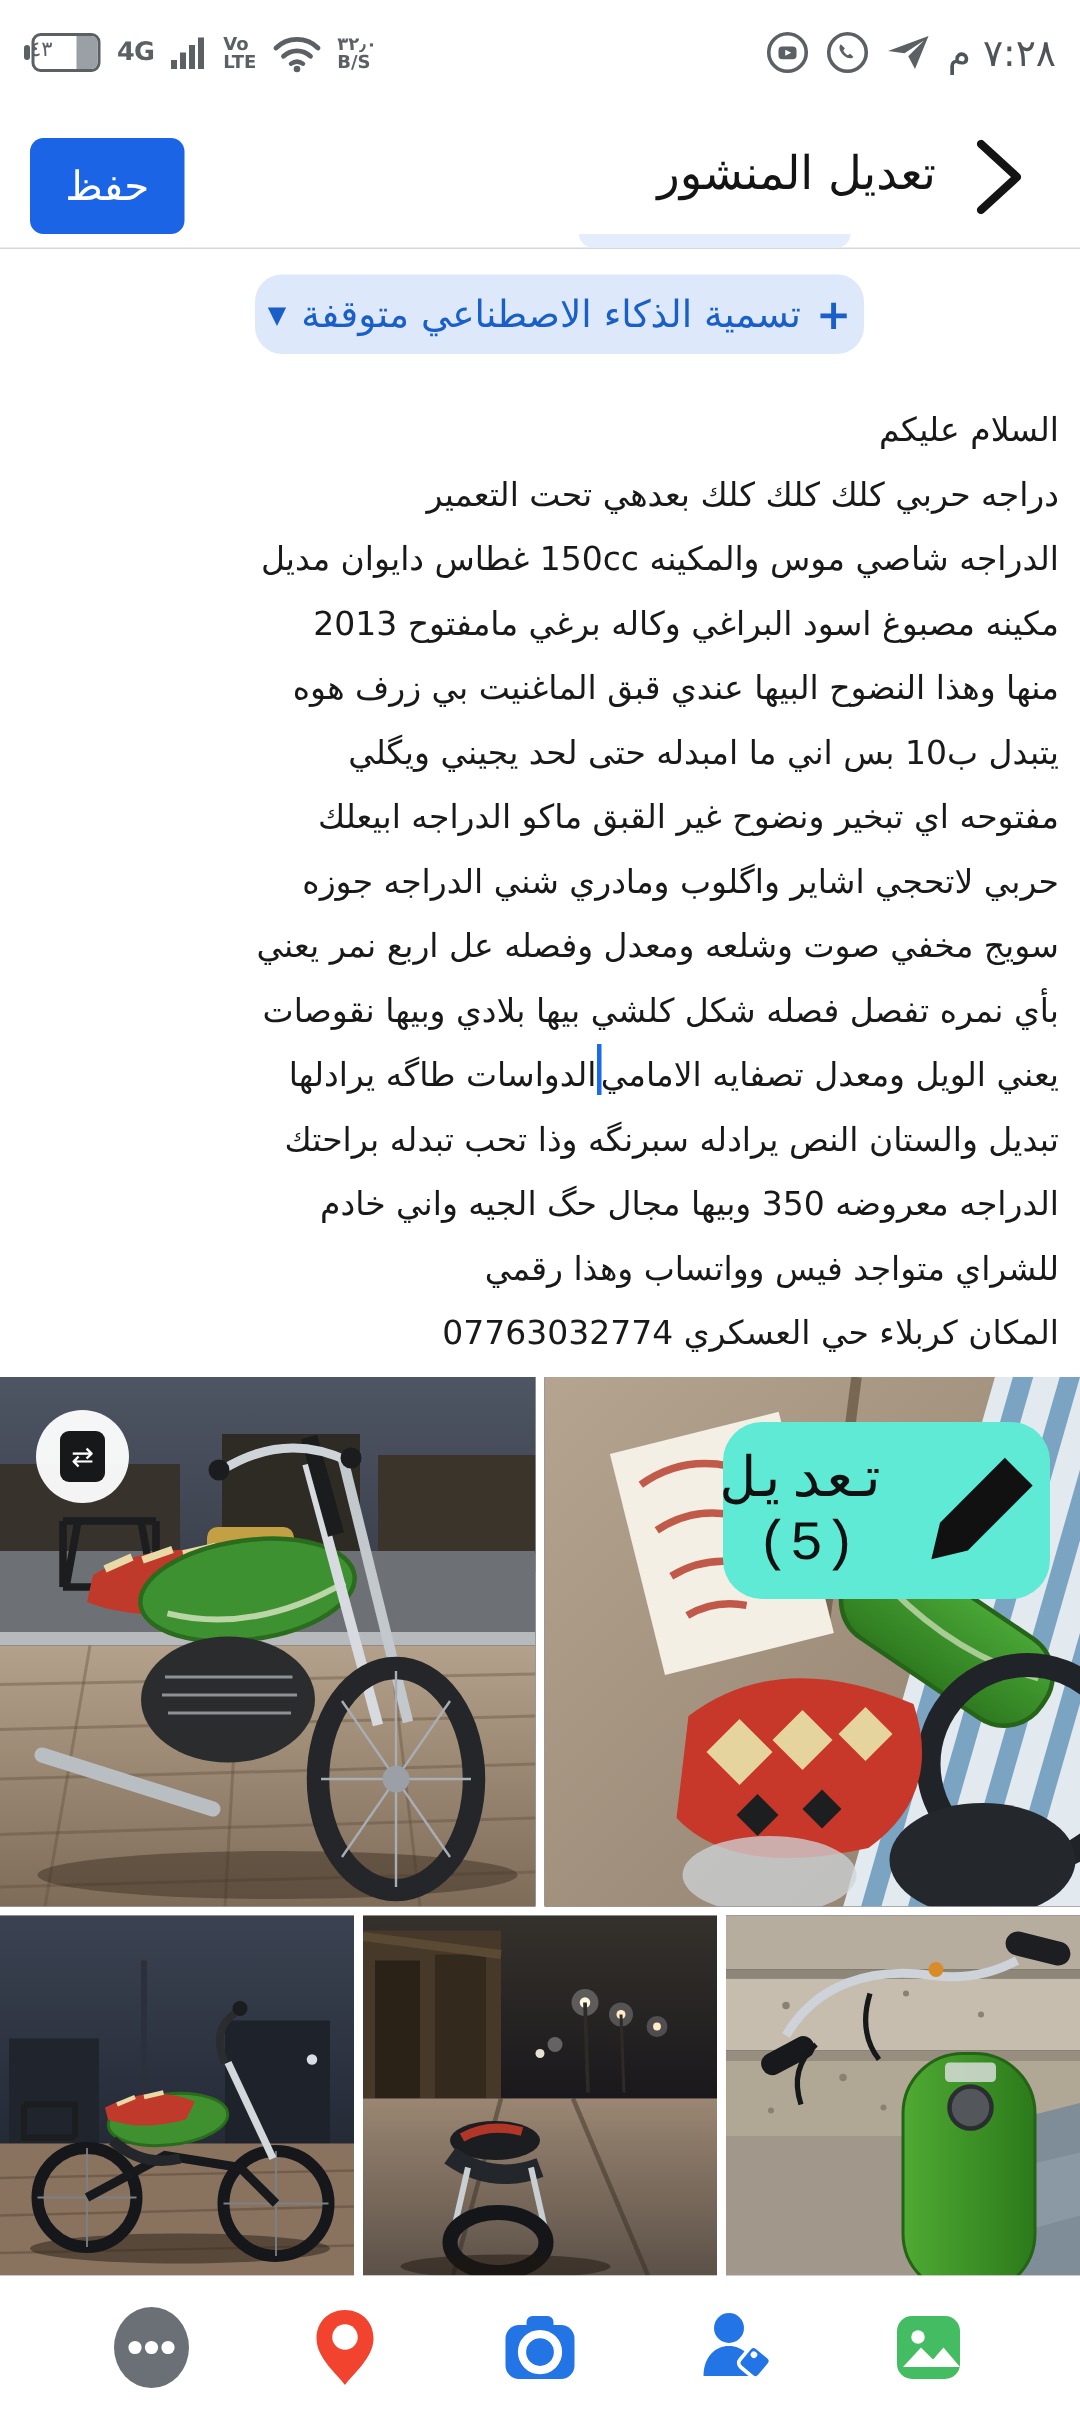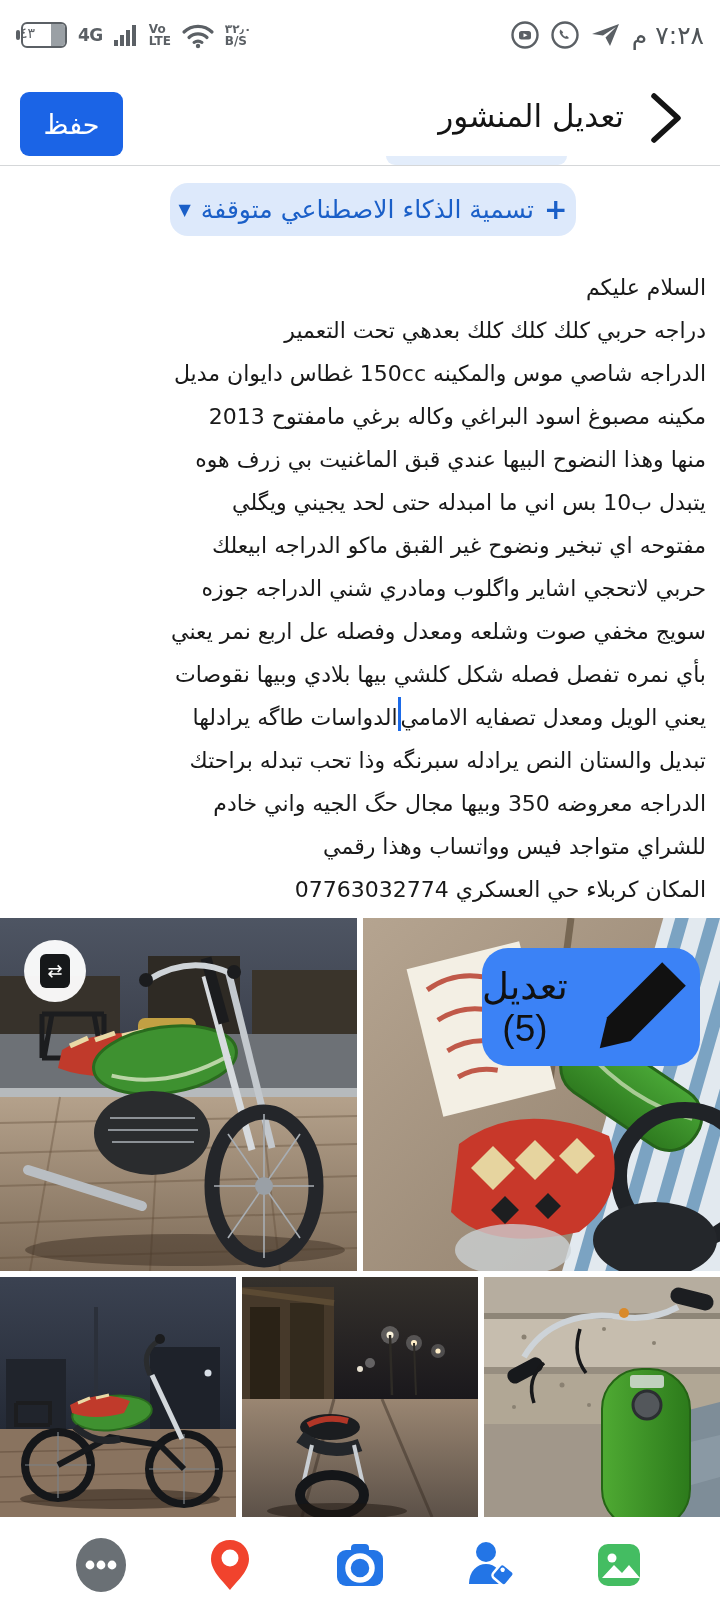--- a/index.html
+++ b/index.html
@@ -52,24 +52,24 @@
   #ph4 { left:242px; top:1277px; width:236px; height:240px; }
   #ph5 { left:484px; top:1277px; width:236px; height:240px; }
 
   .swap-btn { position:absolute; left:24px; top:22px; width:62px; height:62px; border-radius:50%;
               background:rgba(255,255,255,.95); border:none; cursor:pointer;
               display:flex; align-items:center; justify-content:center; }
   .swap-glyph { position:relative; width:30px; height:34px; background:#16181a; border-radius:6px;
                 color:#fff; font-size:18px; display:flex; align-items:center; justify-content:center; }
   .swap-glyph::before { content:""; position:absolute; left:-7px; top:2px; width:10px; height:30px;
                         border:2.5px solid #16181a; border-right:none; border-radius:5px 0 0 5px; background:rgba(255,255,255,.9); z-index:-1; }
-  .edit-pill { position:absolute; left:119px; top:30px; width:218px; height:118px; background:#3b82f6;
+  .edit-pill { position:absolute; left:119px; top:30px; width:218px; height:118px; background:#5eead4;
                border:none; border-radius:26px; cursor:pointer;
                display:flex; direction:rtl; align-items:center; justify-content:center; gap:14px;
-               font-size:37px; color:#111; font-family:Liberation Sans, sans-serif; }
+               font-size:37px; color:#111; font-family:Liberation Mono, monospace; }
 
   
   .toolbar { left:0; top:1517px; width:720px; height:95px; background:#fff;
              display:flex; align-items:center; justify-content:space-around; padding:0 36px; }
   .tb-btn { width:58px; height:58px; border:none; background:transparent; cursor:pointer; padding:0; }
 </style>
 </head>
 <body>
 
 <div id="screen">

